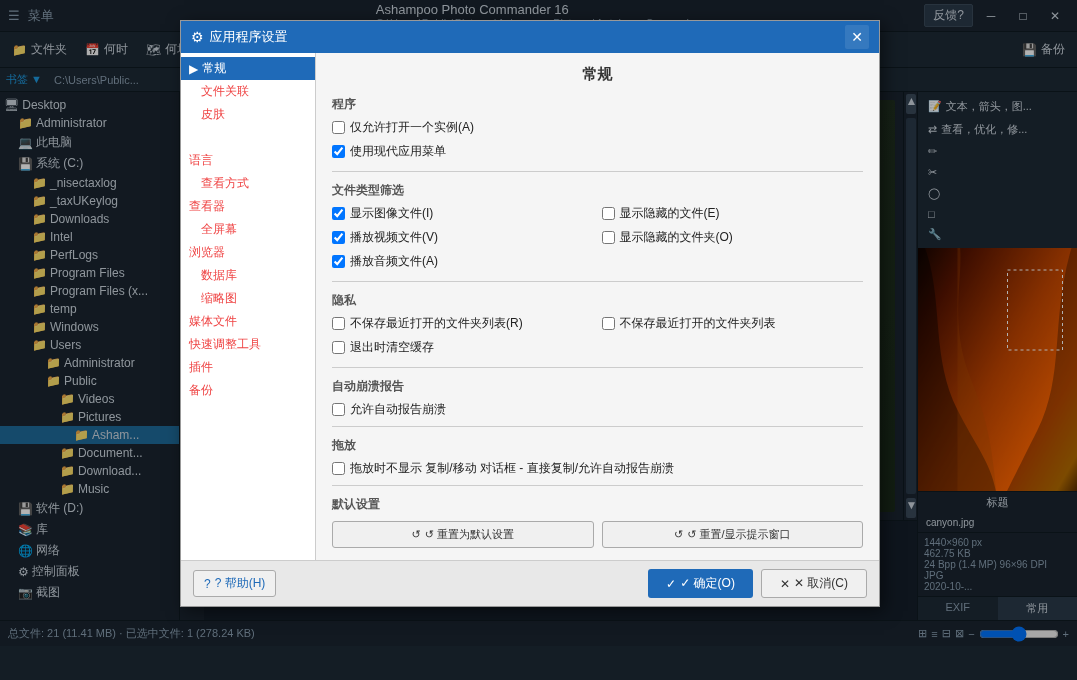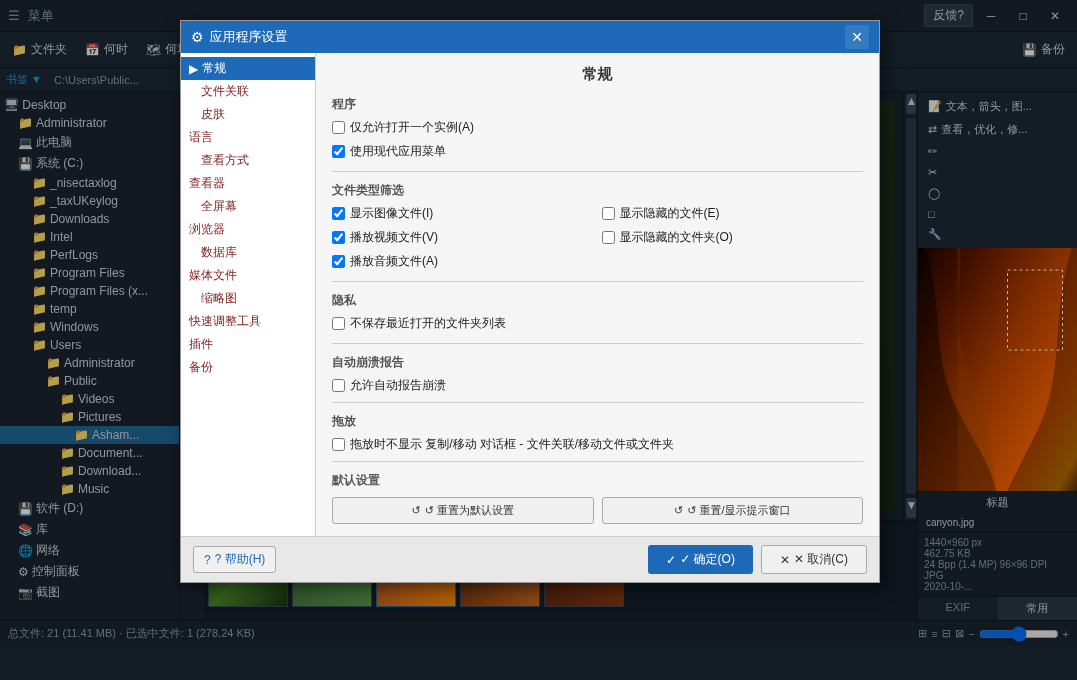--- a/index.html
+++ b/index.html
@@ -293,21 +293,21 @@
     .dialog-nav {
       width: 135px;
       background: #fff;
       border-right: 1px solid #ccc;
       padding: 4px 0;
       overflow-y: auto;
     }
     .dialog-nav-item {
       padding: 3px 8px;
       cursor: pointer;
-      color: #7f1d1d;
+      color: #ef4444;
       display: flex;
       align-items: center;
     }
     .dialog-nav-item.selected { background: #1f6ab8; color: white; }
 
     
     .dialog-content {
       flex: 1;
       background: #f5f5f5;
       padding: 12px 16px;
@@ -468,20 +468,24 @@
     }
   </style>
 </head>
 <body>
 
 <div class="title-bar">
   <div class="title-bar-left">
     <span>☰</span>
 
     <span>菜单</span>
+  </div>
+  <div class="title-bar-center">
+    <div>Ashampoo Photo Commander 16</div>
+    <div style="font-size:11px; color:#8a9eb0;">C:\Users\Public\Pictures\Ashampoo Pictures\Antelope_Canyon.jpg</div>
   </div>
   <div class="title-bar-right">
     <span class="feedback-btn">反馈?</span>
     <span class="win-btn">─</span>
     <span class="win-btn">□</span>
     <span class="win-btn close">✕</span>
   </div>
 </div>
 
 <div class="toolbar">
@@ -776,43 +780,43 @@
         <div class="dialog-nav-item selected">
           <span style="margin-right:4px;">▶</span>
           <span>常规</span>
         </div>
         <div class="dialog-nav-item" style="padding-left:20px;">
           <span>文件关联</span>
         </div>
         <div class="dialog-nav-item" style="padding-left:20px;">
           <span>皮肤</span>
         </div>
-        <div class="dialog-nav-item" style="">
+        <div class="dialog-nav-item" style="margin-top:23px;">
           <span>语言</span>
         </div>
         <div class="dialog-nav-item" style="padding-left:20px;">
           <span>查看方式</span>
         </div>
         <div class="dialog-nav-item">
           <span>查看器</span>
         </div>
         <div class="dialog-nav-item" style="padding-left:20px;">
           <span>全屏幕</span>
         </div>
         <div class="dialog-nav-item">
           <span>浏览器</span>
         </div>
         <div class="dialog-nav-item" style="padding-left:20px;">
           <span>数据库</span>
         </div>
+        <div class="dialog-nav-item" style="padding-left:20px;">
+          <span>缩略图</span>
+        </div>
         <div class="dialog-nav-item">
           <span>媒体文件</span>
-        </div>
-        <div class="dialog-nav-item" style="padding-left:20px;">
-          <span>缩略图</span>
         </div>
         <div class="dialog-nav-item">
           <span>快速调整工具</span>
         </div>
         <div class="dialog-nav-item">
           <span>插件</span>
         </div>
         <div class="dialog-nav-item">
           <span>备份</span>
         </div>
@@ -864,40 +868,50 @@
             </div>
           </div>
         </div>
 
         <div class="divider"></div>
 
         <div class="dialog-group-label">隐私</div>
         <div class="dialog-row">
           <div class="dialog-col">
             <div class="checkbox-row">
+              <input type="checkbox" id="cb_nrf" style="">
+              <label for="cb_nrf">不保存最近打开的文件夹列表(R)</label>
+            </div>
+            <div class="checkbox-row">
+              <input type="checkbox" id="cb_clr" style="">
+              <label for="cb_clr">退出时清空缓存</label>
+            </div>
+          </div>
+          <div class="dialog-col">
+            <div class="checkbox-row">
               <input type="checkbox" id="cb_nrb" style="">
               <label for="cb_nrb">不保存最近打开的文件夹列表</label>
             </div>
           </div>
         </div>
 
         <div class="divider"></div>
 
         <div class="dialog-group-label">自动崩溃报告</div>
         <div class="checkbox-row">
           <input type="checkbox" id="cb_crash" style="">
           <label for="cb_crash">允许自动报告崩溃</label>
         </div>
 
         <div class="divider"></div>
 
         <div class="dialog-group-label">拖放</div>
         <div class="checkbox-row">
           <input type="checkbox" id="cb_dd" style="">
-          <label for="cb_dd">拖放时不显示 复制/移动 对话框 - 文件关联/移动文件或文件夹</label>
+          <label for="cb_dd">拖放时不显示 复制/移动 对话框 - 直接复制/允许自动报告崩溃</label>
         </div>
 
         <div class="divider"></div>
 
         <div class="dialog-group-label">默认设置</div>
         <div class="reset-row">
           <button class="reset-btn">
             <span>↺</span>
             <span>↺ 重置为默认设置</span>
           </button>

